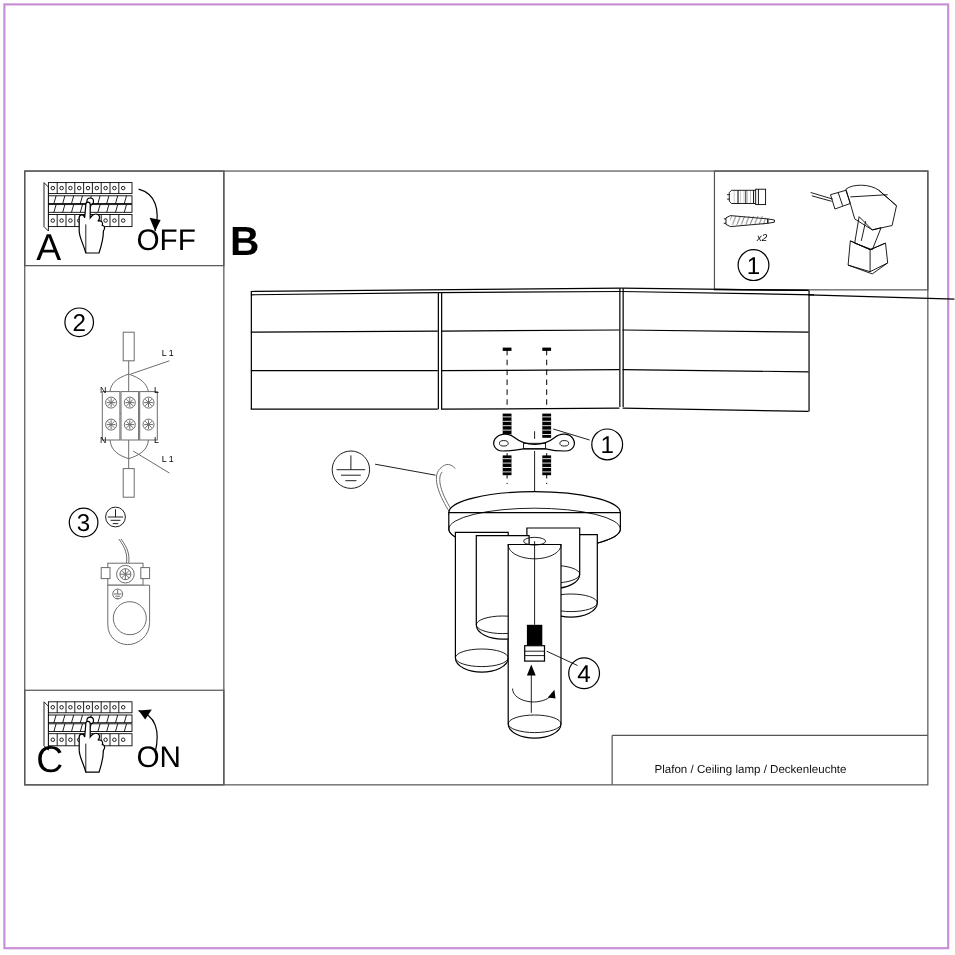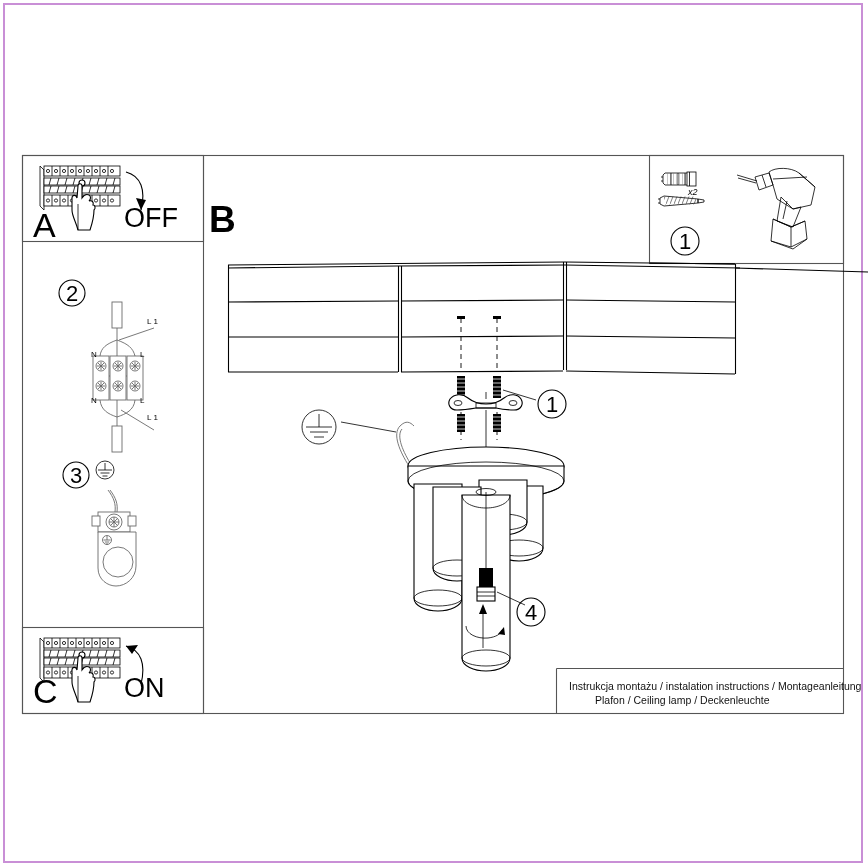--- a/index.html
+++ b/index.html
@@ -68,20 +68,21 @@
     text-align: right;
   }
   .footer-text {
     font-size: 10.5px;
     line-height: 15px;
     color: #111;
   }
   .x2 {
     font-size: 9px;
     font-style: italic;
+    margin-top: 24px;
   }
 </style>
 </head>
 <body>
 
 <div id="page">
 
   <div id="outer-border"></div>
 
   <svg id="sheet" class="svg-layer" width="868" height="868" viewBox="0 0 868 868">
@@ -598,16 +599,15 @@
 
   <div class="lbl stepnum" style="left:523px; top:600px; width:16px;">4</div>
 
   <div class="lbl tiny" style="left:91px; top:350px;">N</div>
   <div class="lbl tiny" style="left:140px; top:350px;">L</div>
   <div class="lbl tiny" style="left:91px; top:396px;">N</div>
   <div class="lbl tiny" style="left:140px; top:396px;">L</div>
   <div class="lbl tiny" style="left:147px; top:317px;">L 1</div>
   <div class="lbl tiny" style="left:147px; top:413px;">L 1</div>
 
-  <div class="lbl footer-text" style="left:569px; top:679px;">Instrukcja montażu / instalation instructions / Montageanleitung</div>
   <div class="lbl footer-text" style="left:595px; top:693px;">Plafon / Ceiling lamp / Deckenleuchte</div>
 
 </div>
 
 </body></html>

